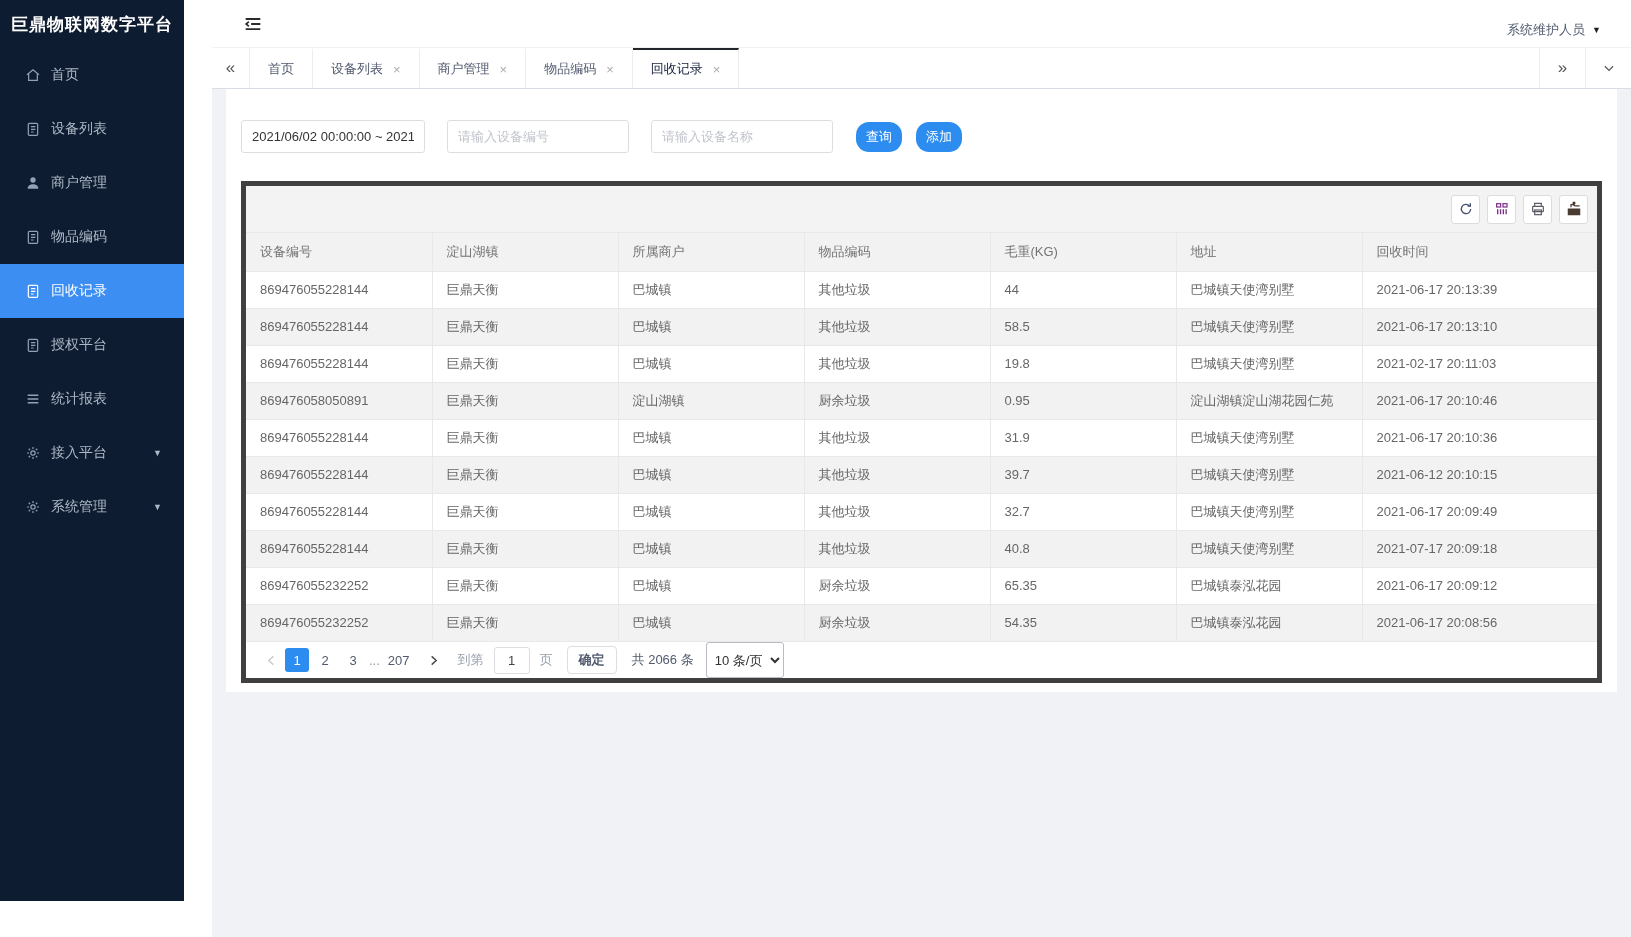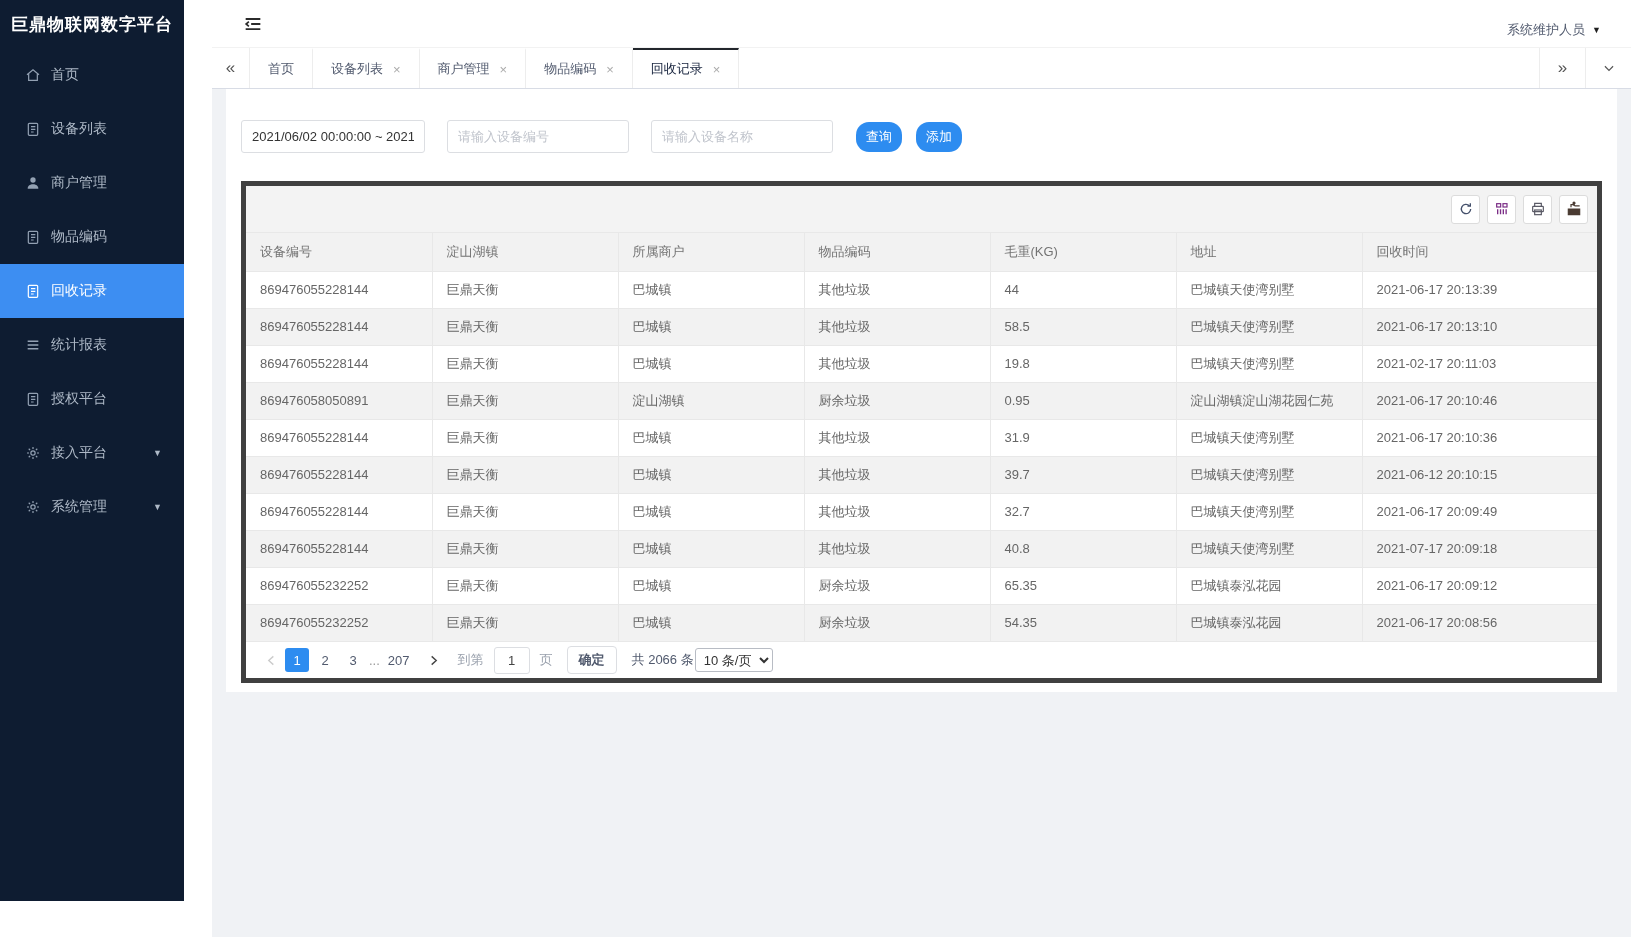--- a/index.html
+++ b/index.html
@@ -86,21 +86,21 @@
   .pg-num.active { background:var(--accent); color:#fff; }
   .pg-ellipsis { color:#999; margin:0 2px; cursor:default; }
   .pg-goto { margin-left:12px; color:#9aa1ad; }
   .pg-input { width:36px; height:27px; margin:0 10px; border:1px solid #dcdee2; border-radius:3px;
     text-align:center; font-size:13px; color:#444; outline:none; font-family:inherit; }
   .pg-unit { color:#9aa1ad; }
   .pg-confirm { margin-left:14px; height:28px; padding:0 11px; background:#fff;
     border:1px solid #dcdee2; border-radius:4px; font-size:13px; font-weight:bold;
     color:#515a6e; cursor:pointer; font-family:inherit; }
   .pg-total { margin-left:15px; color:#515a6e; }
-  .pg-size { margin-left:1px; height:24px; font-size:13px; color:#333; border:1px solid #b8bcc4;
+  .pg-size { margin-left:12px; height:36px; font-size:13px; color:#333; border:1px solid #b8bcc4;
     border-radius:3px; padding:0 4px; background:#fff; font-family:inherit; }
 </style>
 </head>
 <body>
 
 <aside class="sidebar">
   <div class="logo">巨鼎物联网数字平台</div>
   <nav class="menu" id="sidebar-menu">
       <div class="menu-item">
         <span class="mi-icon">
@@ -142,34 +142,34 @@
         <span class="mi-icon">
           <svg viewBox="0 0 24 24" fill="none" stroke="currentColor" stroke-width="1.8">
             <rect x="5" y="3.5" width="14" height="18" rx="1.5"></rect>
             <path d="M9 8.5h6.5M9 12.5h6.5M9 16.5h4"></path>
           </svg>
         </span>
         <span>回收记录</span>
       </div>
       <div class="menu-item">
         <span class="mi-icon">
+          <svg viewBox="0 0 24 24" fill="none" stroke="currentColor" stroke-width="1.8">
+            <rect x="5" y="3.5" width="14" height="18" rx="1.5"></rect>
+            <path d="M9 8.5h6.5M9 12.5h6.5M9 16.5h4"></path>
+          </svg>
+        </span>
+        <span>授权平台</span>
+      </div>
+      <div class="menu-item">
+        <span class="mi-icon">
           <svg viewBox="0 0 24 24" fill="none" stroke="currentColor" stroke-width="2.2">
             <path d="M4 6.5h16M4 12h16M4 17.5h16"></path>
           </svg>
         </span>
         <span>统计报表</span>
-      </div>
-      <div class="menu-item">
-        <span class="mi-icon">
-          <svg viewBox="0 0 24 24" fill="none" stroke="currentColor" stroke-width="1.8">
-            <rect x="5" y="3.5" width="14" height="18" rx="1.5"></rect>
-            <path d="M9 8.5h6.5M9 12.5h6.5M9 16.5h4"></path>
-          </svg>
-        </span>
-        <span>授权平台</span>
       </div>
       <div class="menu-item">
         <span class="mi-icon">
           <svg viewBox="0 0 24 24" fill="none" stroke="currentColor" stroke-width="1.8">
             <circle cx="12" cy="12" r="3.2"></circle>
             <path d="M12 3v3M12 18v3M3 12h3M18 12h3M5.6 5.6l2.1 2.1M16.3 16.3l2.1 2.1M18.4 5.6l-2.1 2.1M7.7 16.3l-2.1 2.1"></path>
           </svg>
         </span>
         <span>接入平台</span>
         <span class="caret">▼</span>

